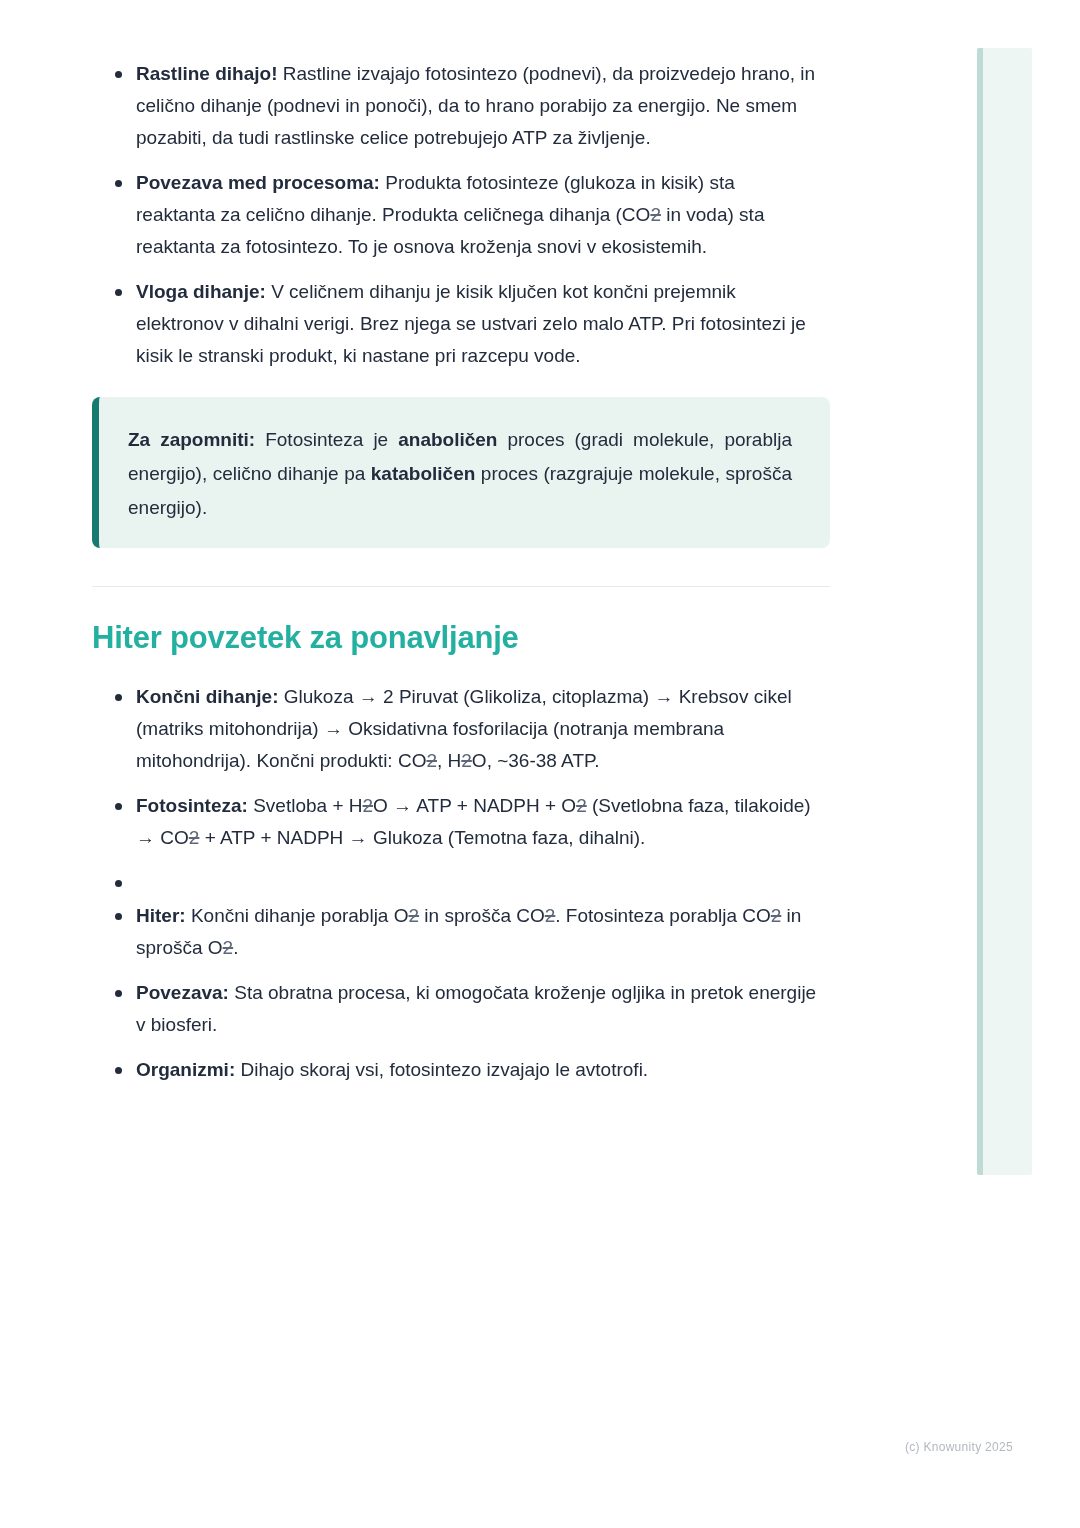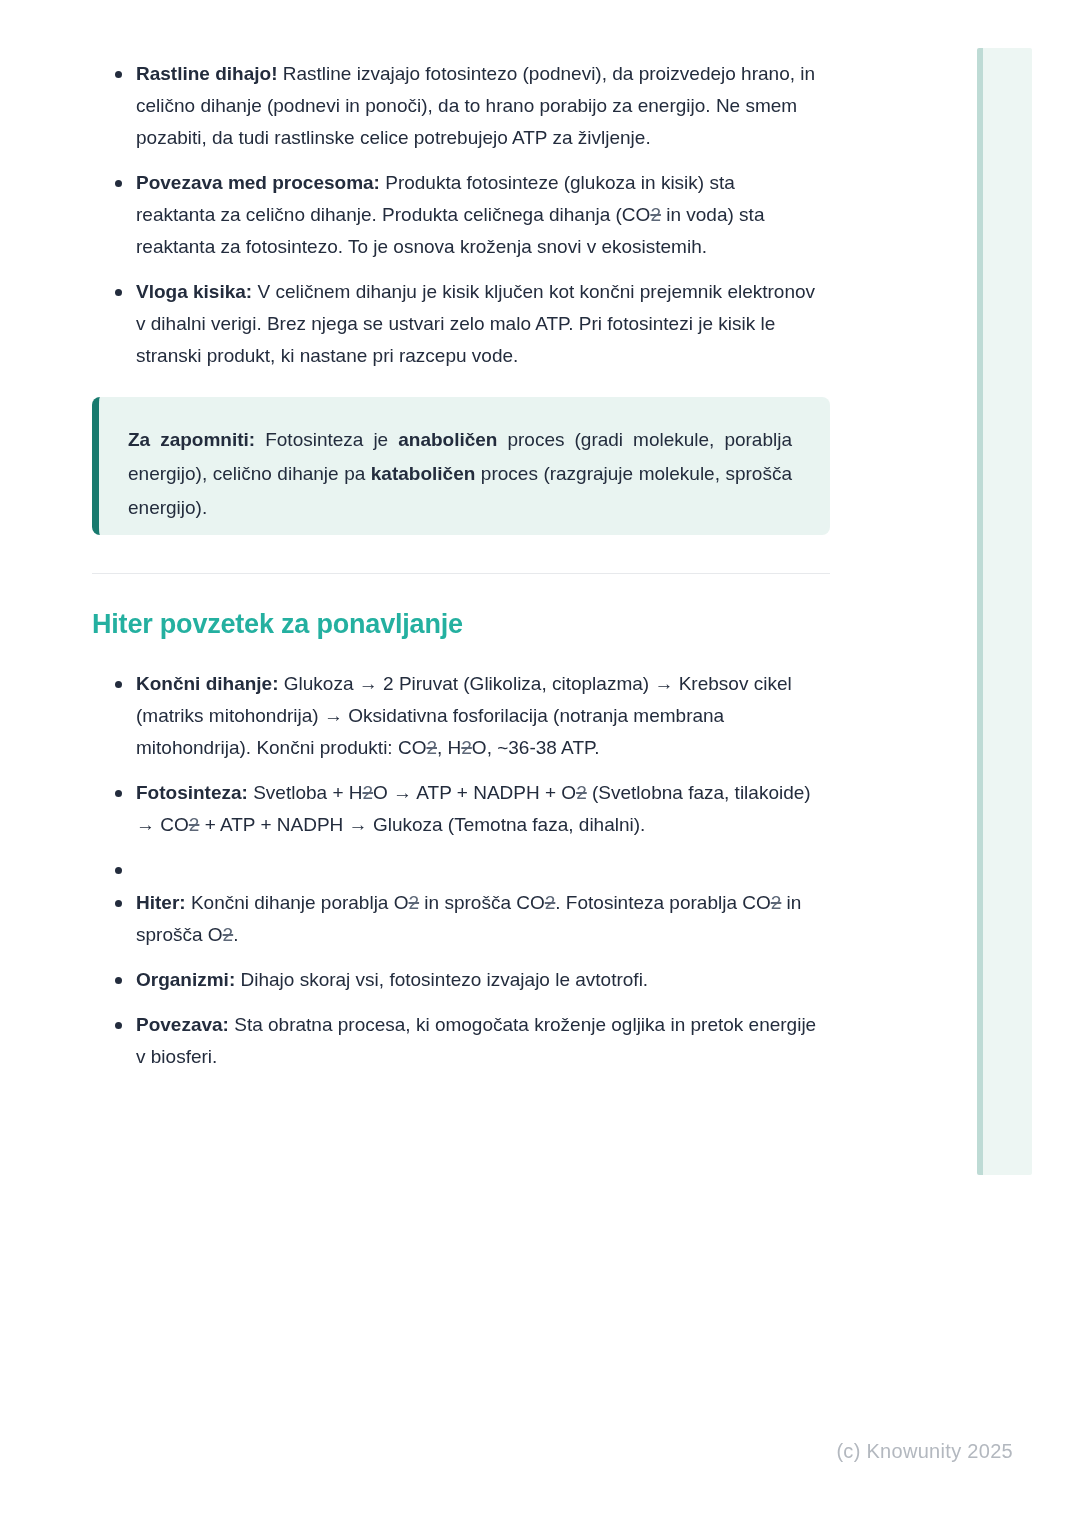--- a/index.html
+++ b/index.html
@@ -46,76 +46,76 @@
     text-decoration:line-through;
     text-decoration-thickness:1.5px;
   }
   .callout{
     box-sizing:border-box;
     margin-top:25px;
     width:738px;
     background:var(--callout-bg);
     border-left:7px solid var(--callout-border);
     border-radius:8px;
-    padding:26px 38px 10px 29px;
+    padding:26px 38px 23px 29px;
   }
   .callout-text{
     margin:0;
     font-size:19px;
     line-height:34px;
     color:var(--text);
     text-align:justify;
   }
   .divider{
     border:none;
     height:1px;
     background:var(--divider);
     margin:38px 0 0 0;
   }
   .heading{
     margin:35px 0 28px 0;
-    font-size:27px;
+    font-size:31px;
     line-height:31px;
     font-weight:700;
     color:var(--accent);
     letter-spacing:-0.2px;
   }
   .edge-stripe{
     position:absolute;
     left:977px;top:48px;
     width:49px;height:1127px;
     background:var(--stripe-bg);
     border-left:6px solid var(--stripe-edge);
     border-radius:2px;
   }
   .footer{
     position:absolute;
     top:1440px;right:67px;
-    font-size:20px;
+    font-size:12px;
     letter-spacing:0.3px;
     color:var(--footer-text);
   }
 </style>
 </head>
 <body>
 
 <main class="content">
 
   <ul class="bullet-list">
     <li class="li">
       <span class="dot"></span>
       <p class="li-text"><span class="b">Rastline dihajo!</span><span> Rastline izvajajo fotosintezo (podnevi), da proizvedejo hrano, in celično dihanje (podnevi in ponoči), da to hrano porabijo za energijo. Ne smem pozabiti, da tudi rastlinske celice potrebujejo ATP za življenje.</span></p>
     </li>
     <li class="li">
       <span class="dot"></span>
       <p class="li-text"><span class="b">Povezava med procesoma:</span><span> Produkta fotosinteze (glukoza in kisik) sta reaktanta za celično dihanje. Produkta celičnega dihanja (CO</span><span class="s2">2</span><span> in voda) sta reaktanta za fotosintezo. To je osnova kroženja snovi v ekosistemih.</span></p>
     </li>
     <li class="li">
       <span class="dot"></span>
-      <p class="li-text"><span class="b">Vloga kisika:</span><span> V celičnem dihanju je kisik ključen kot končni prejemnik elektronov v dihalni verigi. Brez njega se ustvari zelo malo ATP. Pri fotosintezi je kisik le stranski produkt, ki nastane pri razcepu vode.</span></p>
+      <p class="li-text"><span class="b">Vloga dihanje:</span><span> V celičnem dihanju je kisik ključen kot končni prejemnik elektronov v dihalni verigi. Brez njega se ustvari zelo malo ATP. Pri fotosintezi je kisik le stranski produkt, ki nastane pri razcepu vode.</span></p>
     </li>
   </ul>
 
   <aside class="callout">
     <p class="callout-text"><span class="b">Za zapomniti:</span><span> Fotosinteza je </span><span class="b">anaboličen</span><span> proces (gradi molekule, porablja energijo), celično dihanje pa </span><span class="b">kataboličen</span><span> proces (razgrajuje molekule, sprošča energijo).</span></p>
   </aside>
 
   <hr class="divider">
 
   <h2 class="heading">Hiter povzetek za ponavljanje</h2>
@@ -131,25 +131,25 @@
     </li>
     <li class="li">
       <span class="dot"></span>
     </li>
     <li class="li">
       <span class="dot"></span>
       <p class="li-text"><span class="b">Hiter:</span><span> Končni dihanje porablja O</span><span class="s2">2</span><span> in sprošča CO</span><span class="s2">2</span><span>. Fotosinteza porablja CO</span><span class="s2">2</span><span> in sprošča O</span><span class="s2">2</span><span>.</span></p>
     </li>
     <li class="li">
       <span class="dot"></span>
-      <p class="li-text"><span class="b">Organizmi:</span><span> Dihajo skoraj vsi, fotosintezo izvajajo le avtotrofi.</span></p>
+      <p class="li-text"><span class="b">Povezava:</span><span> Sta obratna procesa, ki omogočata kroženje ogljika in pretok energije v biosferi.</span></p>
     </li>
     <li class="li">
       <span class="dot"></span>
-      <p class="li-text"><span class="b">Povezava:</span><span> Sta obratna procesa, ki omogočata kroženje ogljika in pretok energije v biosferi.</span></p>
+      <p class="li-text"><span class="b">Organizmi:</span><span> Dihajo skoraj vsi, fotosintezo izvajajo le avtotrofi.</span></p>
     </li>
   </ul>
 
 </main>
 
 <div class="edge-stripe"></div>
 
 <footer class="footer">(c) Knowunity 2025</footer>
 
 </body></html>

